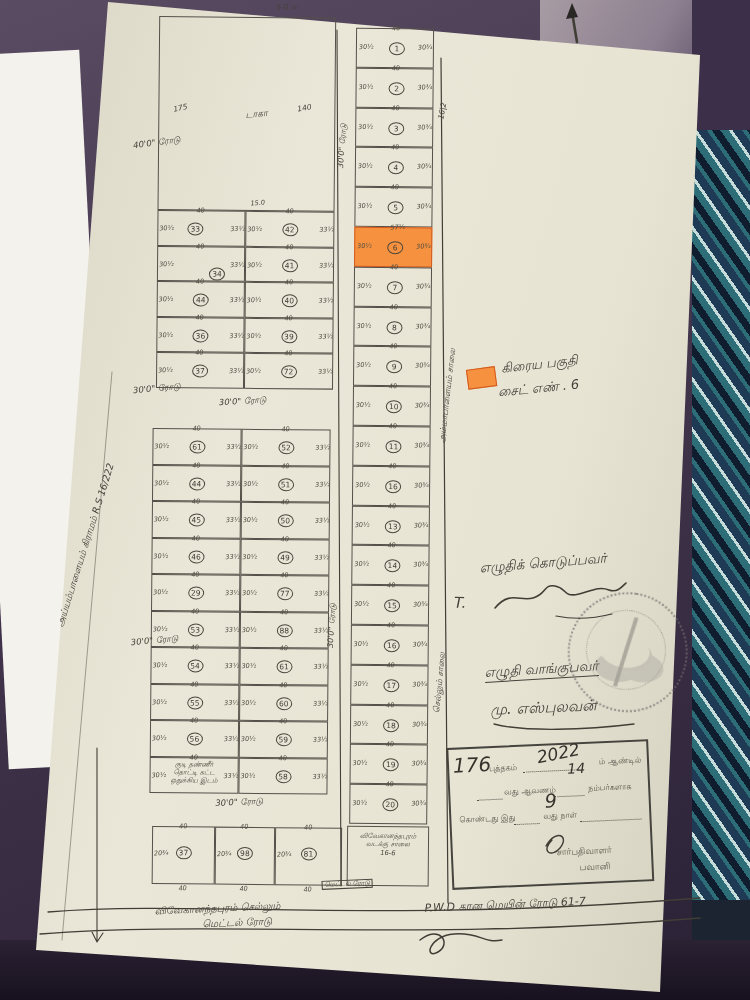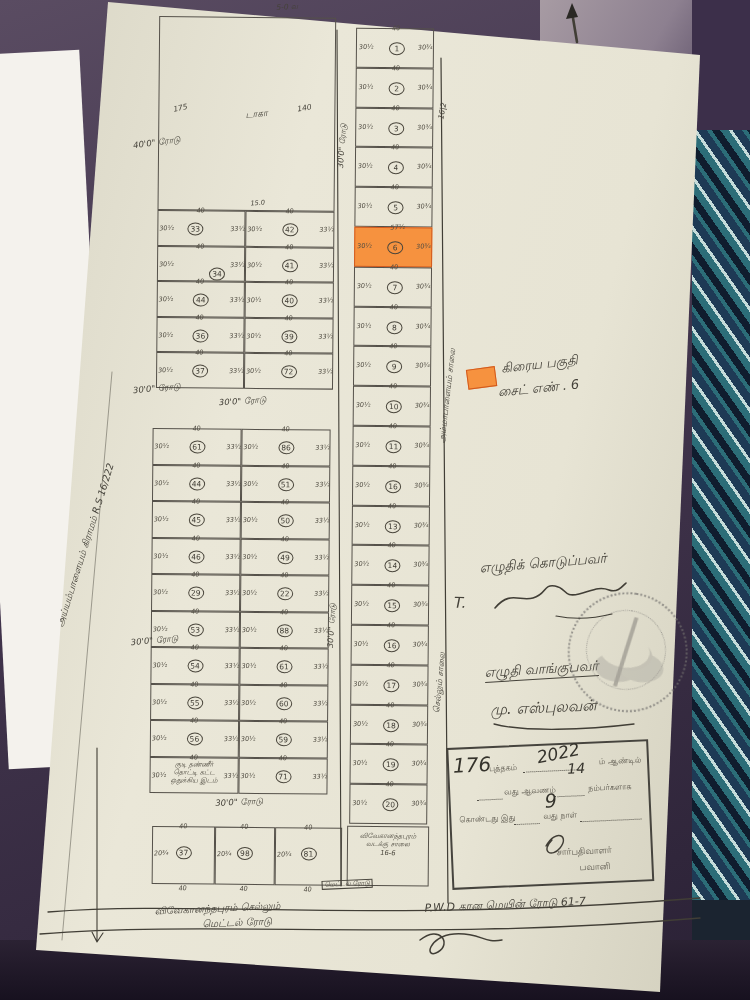--- a/index.html
+++ b/index.html
@@ -245,21 +245,21 @@
       <div class="circ" style="left: 279.5px; top: 366.4px;">72</div>
       <div class="plot" style="left: 152px; top: 430px; width: 89px; height: 36.5px;"></div>
       <div class="dim" style="left: 191.5px; top: 427px; transform: rotate(-4deg);">40</div>
       <div class="dim" style="left: 154px; top: 445px; transform: rotate(-4deg);">30½</div>
       <div class="dim" style="left: 226px; top: 445px; transform: rotate(-4deg);">33½</div>
       <div class="circ" style="left: 188.5px; top: 442px;">61</div>
       <div class="plot" style="left: 241px; top: 430px; width: 89px; height: 36.5px;"></div>
       <div class="dim" style="left: 280.5px; top: 427px; transform: rotate(-4deg);">40</div>
       <div class="dim" style="left: 243px; top: 445px; transform: rotate(-4deg);">30½</div>
       <div class="dim" style="left: 315px; top: 445px; transform: rotate(-4deg);">33½</div>
-      <div class="circ" style="left: 277.5px; top: 442px;">86</div>
+      <div class="circ" style="left: 277.5px; top: 442px;">52</div>
       <div class="plot" style="left: 152px; top: 466.5px; width: 89px; height: 36.5px;"></div>
       <div class="dim" style="left: 191.5px; top: 463.5px; transform: rotate(-4deg);">40</div>
       <div class="dim" style="left: 154px; top: 481.5px; transform: rotate(-4deg);">30½</div>
       <div class="dim" style="left: 226px; top: 481.5px; transform: rotate(-4deg);">33½</div>
       <div class="circ" style="left: 188.5px; top: 478.5px;">44</div>
       <div class="plot" style="left: 241px; top: 466.5px; width: 89px; height: 36.5px;"></div>
       <div class="dim" style="left: 280.5px; top: 463.5px; transform: rotate(-4deg);">40</div>
       <div class="dim" style="left: 243px; top: 481.5px; transform: rotate(-4deg);">30½</div>
       <div class="dim" style="left: 315px; top: 481.5px; transform: rotate(-4deg);">33½</div>
       <div class="circ" style="left: 277.5px; top: 478.5px;">51</div>
@@ -285,21 +285,21 @@
       <div class="circ" style="left: 277.5px; top: 551.5px;">49</div>
       <div class="plot" style="left: 152px; top: 576px; width: 89px; height: 36.5px;"></div>
       <div class="dim" style="left: 191.5px; top: 573px; transform: rotate(-4deg);">40</div>
       <div class="dim" style="left: 154px; top: 591px; transform: rotate(-4deg);">30½</div>
       <div class="dim" style="left: 226px; top: 591px; transform: rotate(-4deg);">33½</div>
       <div class="circ" style="left: 188.5px; top: 588px;">29</div>
       <div class="plot" style="left: 241px; top: 576px; width: 89px; height: 36.5px;"></div>
       <div class="dim" style="left: 280.5px; top: 573px; transform: rotate(-4deg);">40</div>
       <div class="dim" style="left: 243px; top: 591px; transform: rotate(-4deg);">30½</div>
       <div class="dim" style="left: 315px; top: 591px; transform: rotate(-4deg);">33½</div>
-      <div class="circ" style="left: 277.5px; top: 588px;">22</div>
+      <div class="circ" style="left: 277.5px; top: 588px;">77</div>
       <div class="plot" style="left: 152px; top: 612.5px; width: 89px; height: 36.5px;"></div>
       <div class="dim" style="left: 191.5px; top: 609.5px; transform: rotate(-4deg);">40</div>
       <div class="dim" style="left: 154px; top: 627.5px; transform: rotate(-4deg);">30½</div>
       <div class="dim" style="left: 226px; top: 627.5px; transform: rotate(-4deg);">33½</div>
       <div class="circ" style="left: 188.5px; top: 624.5px;">53</div>
       <div class="plot" style="left: 241px; top: 612.5px; width: 89px; height: 36.5px;"></div>
       <div class="dim" style="left: 280.5px; top: 609.5px; transform: rotate(-4deg);">40</div>
       <div class="dim" style="left: 243px; top: 627.5px; transform: rotate(-4deg);">30½</div>
       <div class="dim" style="left: 315px; top: 627.5px; transform: rotate(-4deg);">33½</div>
       <div class="circ" style="left: 277.5px; top: 624.5px;">88</div>
@@ -334,21 +334,21 @@
       <div class="dim" style="left: 315px; top: 737px; transform: rotate(-4deg);">33½</div>
       <div class="circ" style="left: 277.5px; top: 734px;">59</div>
       <div class="plot" style="left: 152px; top: 758.5px; width: 89px; height: 36.5px;"></div>
       <div class="dim" style="left: 191.5px; top: 755.5px; transform: rotate(-4deg);">40</div>
       <div class="dim" style="left: 154px; top: 773.5px; transform: rotate(-4deg);">30½</div>
       <div class="dim" style="left: 226px; top: 773.5px; transform: rotate(-4deg);">33½</div>
       <div class="plot" style="left: 241px; top: 758.5px; width: 89px; height: 36.5px;"></div>
       <div class="dim" style="left: 280.5px; top: 755.5px; transform: rotate(-4deg);">40</div>
       <div class="dim" style="left: 243px; top: 773.5px; transform: rotate(-4deg);">30½</div>
       <div class="dim" style="left: 315px; top: 773.5px; transform: rotate(-4deg);">33½</div>
-      <div class="circ" style="left: 277.5px; top: 770.5px;">71</div>
+      <div class="circ" style="left: 277.5px; top: 770.5px;">58</div>
       <div class="txtcell" style="left: 152px; top: 761.5px; width: 89px;">
         <div>குடி தண்ணீர்</div>
         <div>தொட்டி கட்ட</div>
         <div>ஒதுக்கிய இடம்</div>
       </div>
       <div class="plot" style="left: 155px; top: 828px; width: 63px; height: 58px;"></div>
       <div class="dim" style="left: 181.5px; top: 825px; transform: rotate(-4deg);">40</div>
       <div class="dim" style="left: 157px; top: 852px; transform: rotate(-4deg);">20¾</div>
       <div class="dim" style="left: 181.5px; top: 887px; transform: rotate(-4deg);">40</div>
       <div class="circ" style="left: 178.5px; top: 848px;">37</div>

